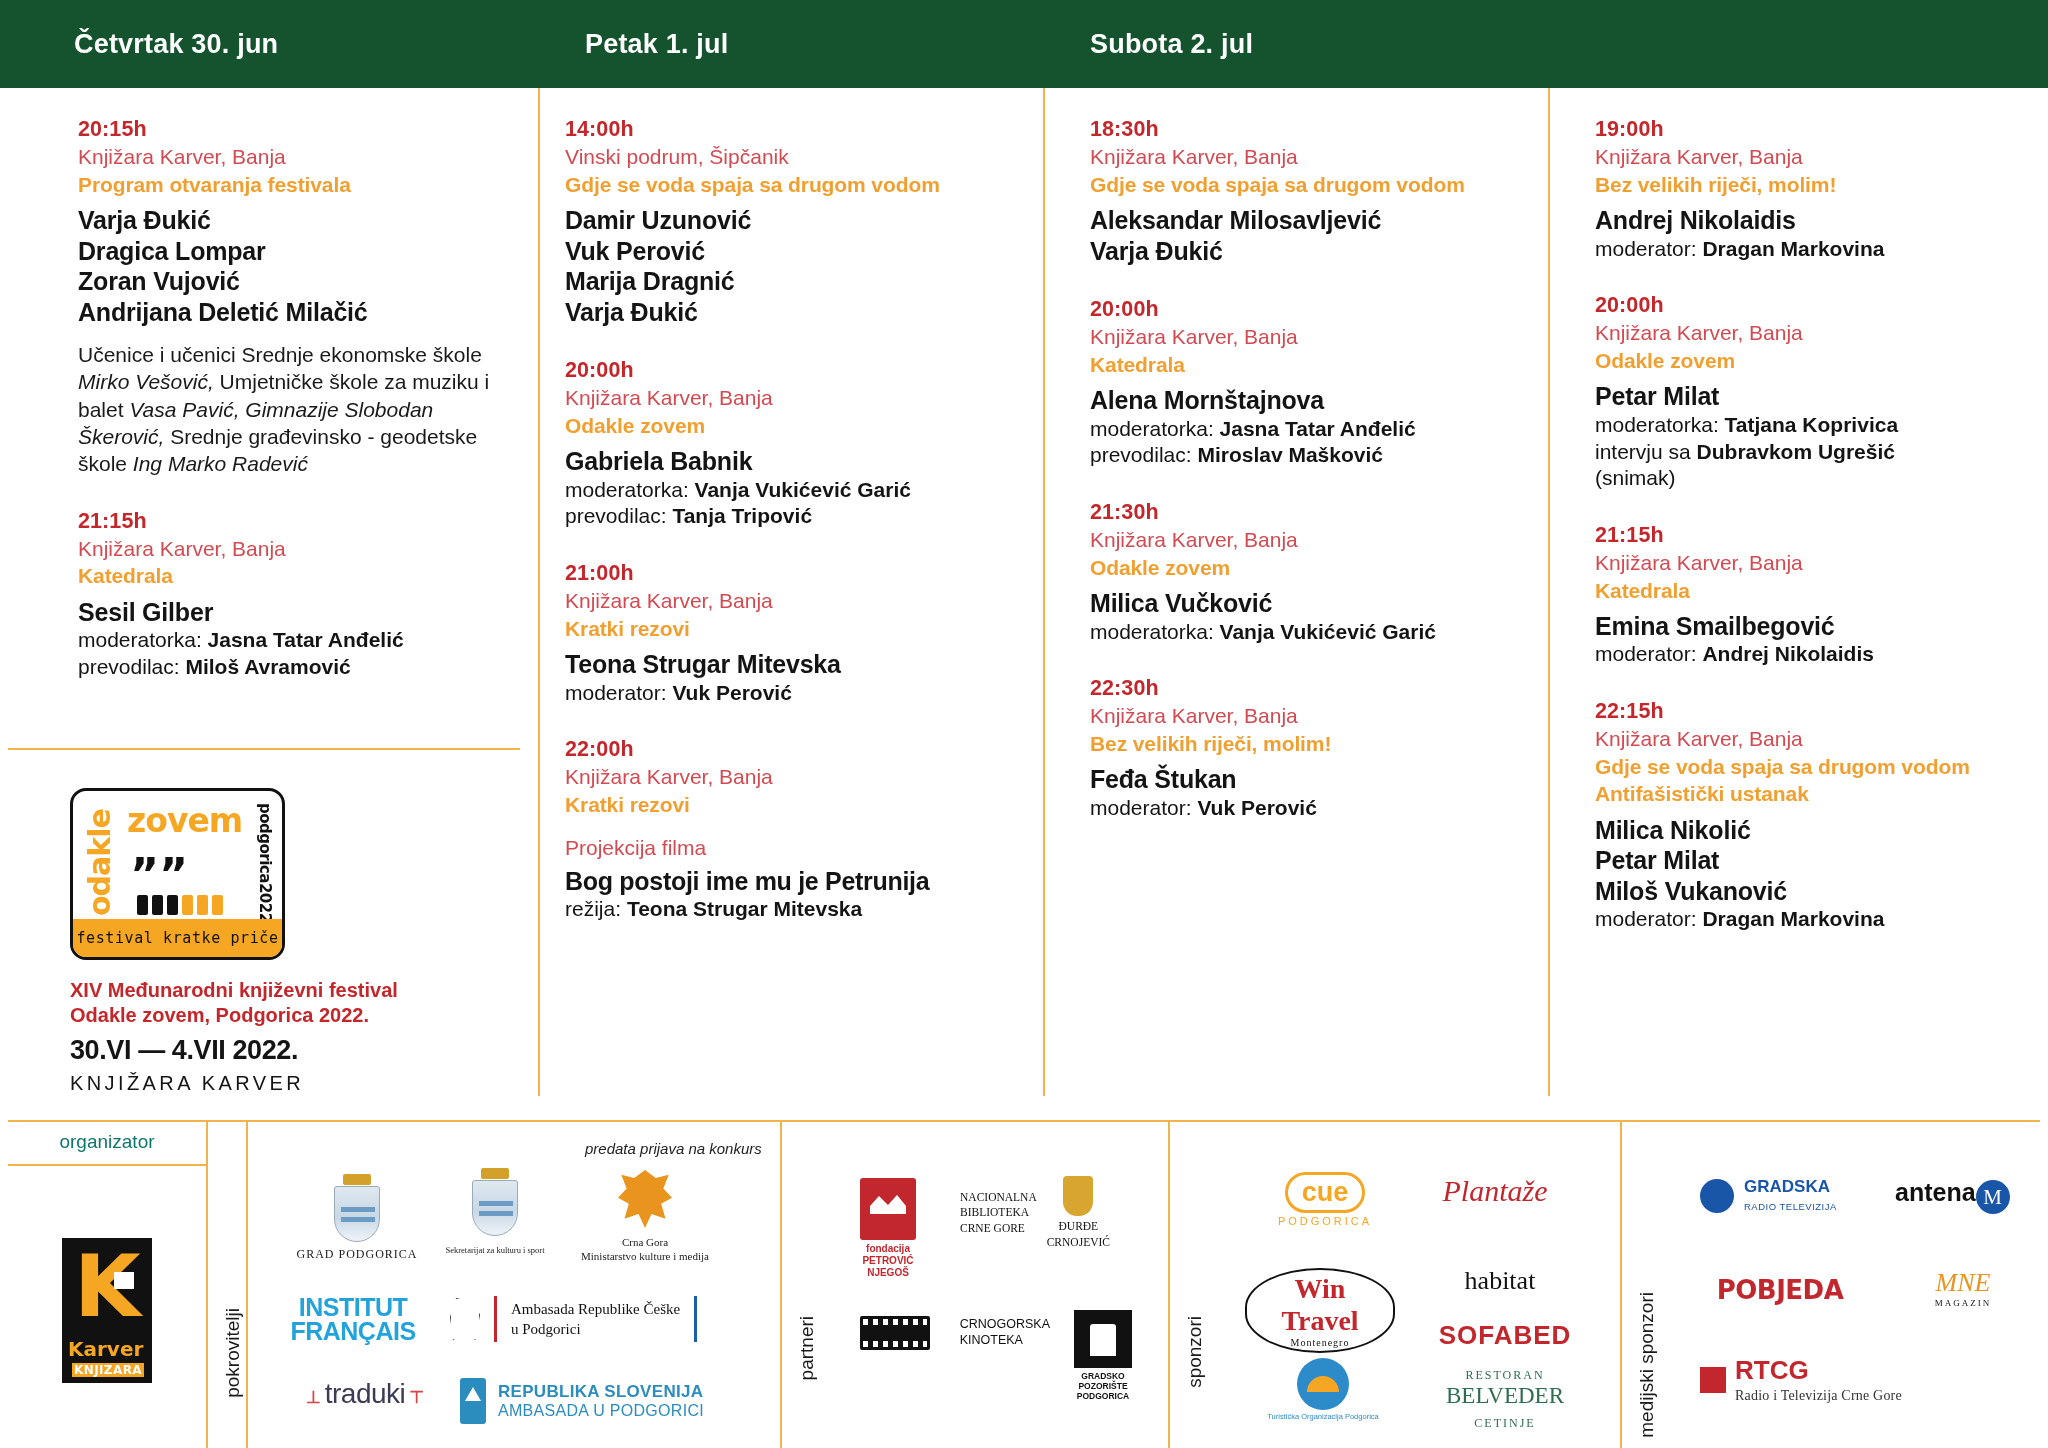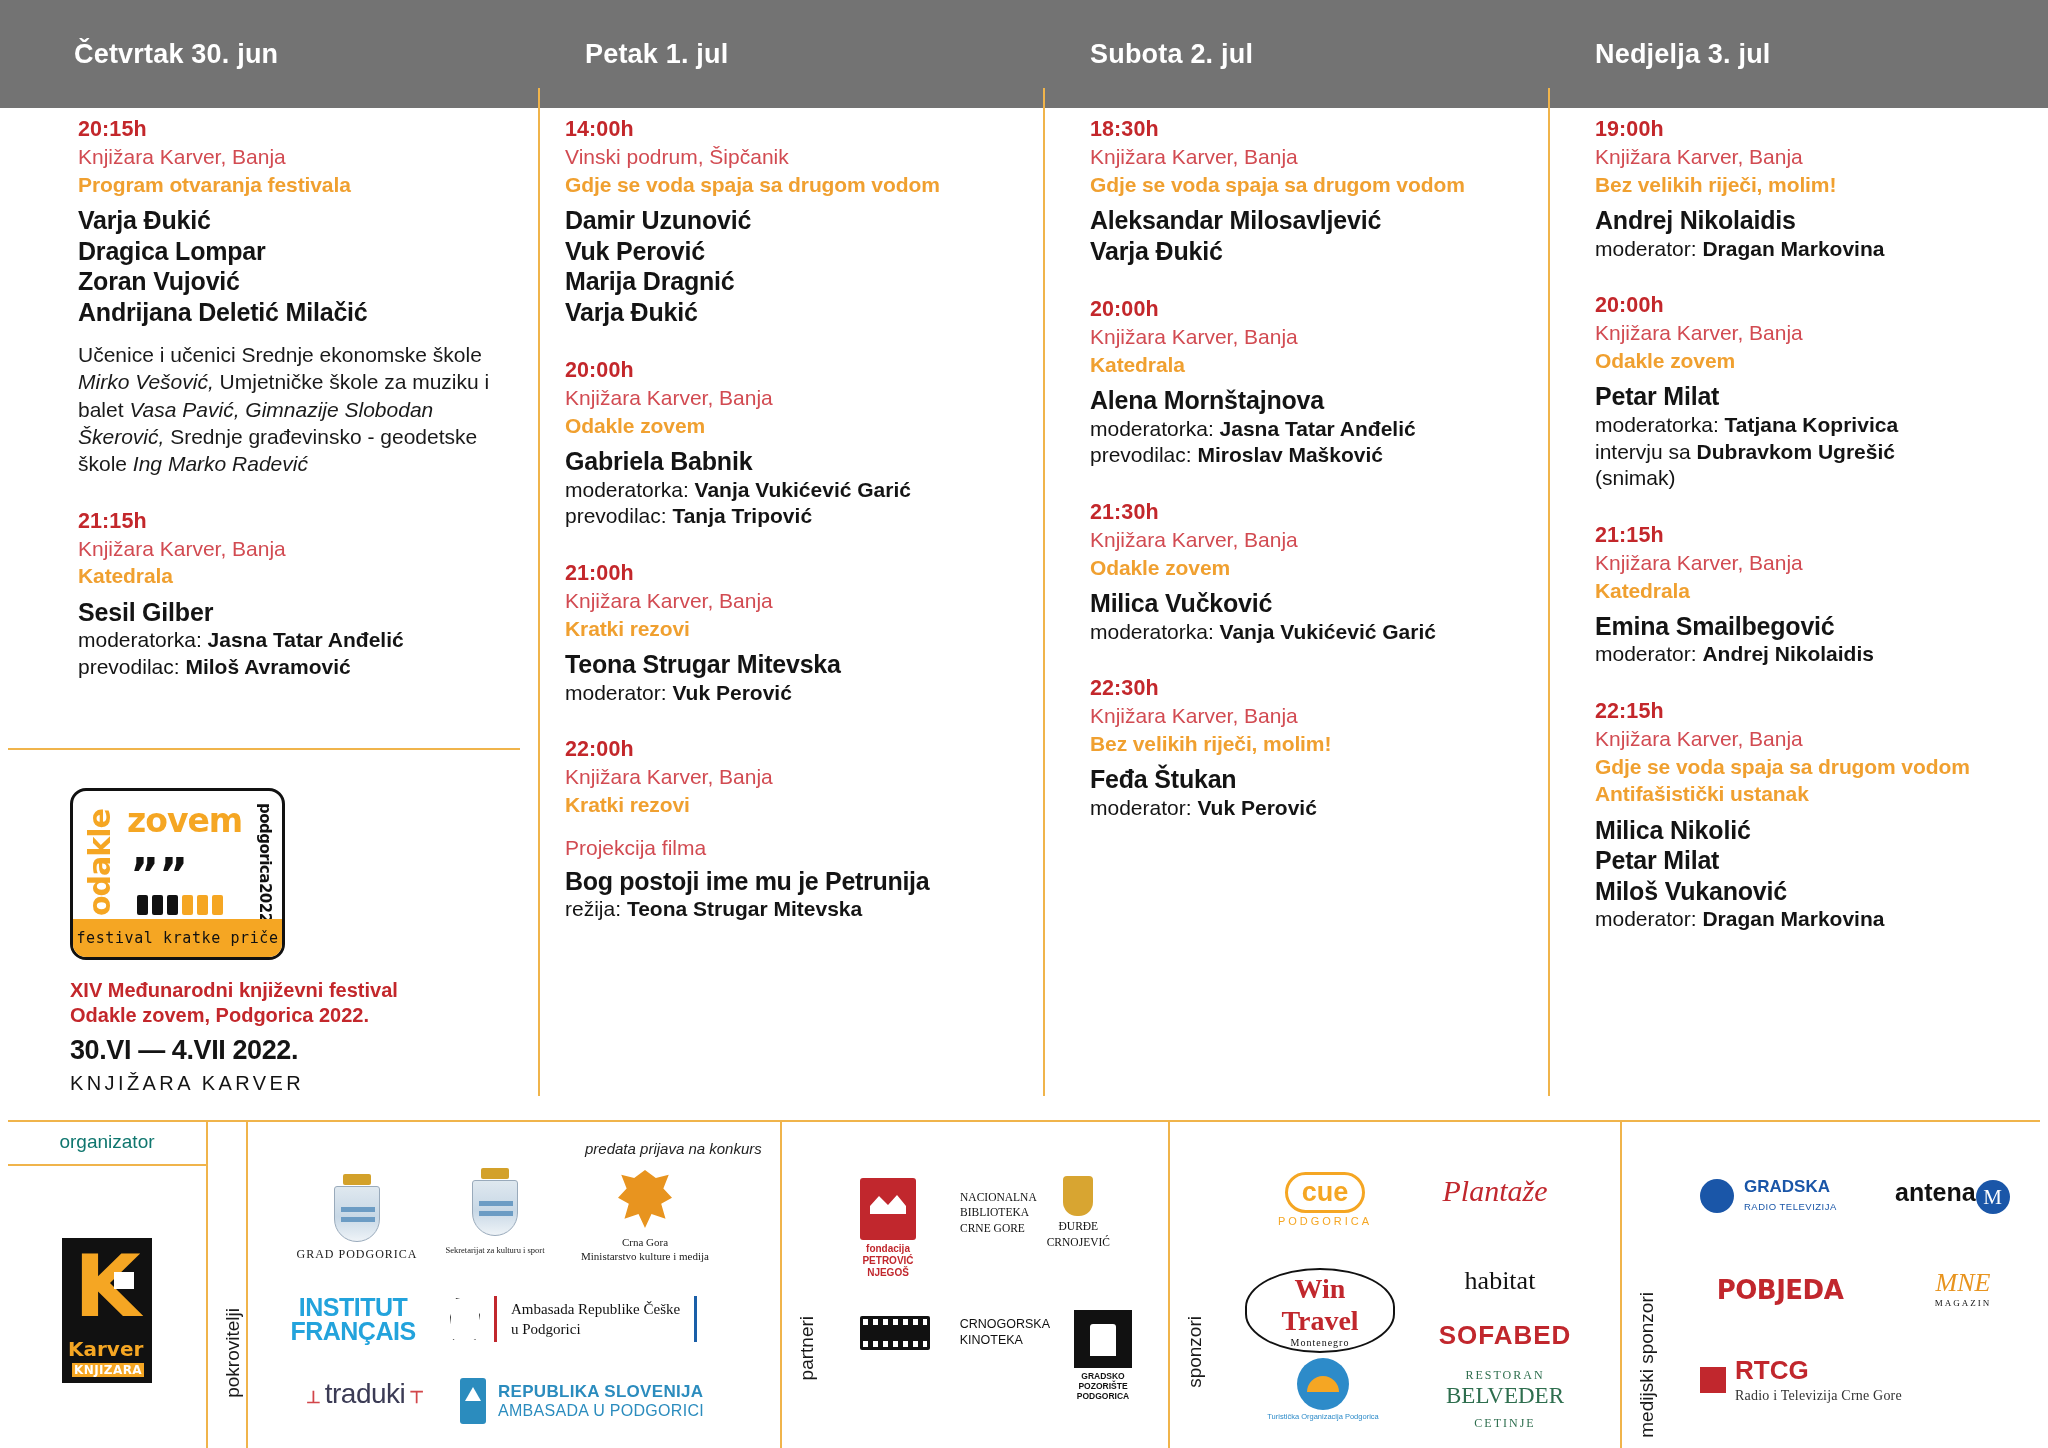--- a/index.html
+++ b/index.html
@@ -12,22 +12,22 @@
     width: 2048px; height: 1448px;
     font-family: "Liberation Sans", sans-serif;
     overflow: hidden;
     position: relative;
   }
 
   
   .header-bar {
     position: absolute;
     left: 0; top: 0;
-    width: 2048px; height: 108px;
-    background: #737373;
+    width: 2048px; height: 88px;
+    background: #14532d;
     display: flex;
   }
   .header-cell {
     color: #ffffff;
     font-size: 27px;
     font-weight: 700;
     letter-spacing: 0.2px;
     display: flex;
     align-items: center;
   }
@@ -435,21 +435,20 @@
   .rtcg-sub{font-size:14px;color:#333;letter-spacing:0.2px;}
   .rtcg-sq{display:inline-block;width:26px;height:26px;background:#C1272D;vertical-align:middle;margin-right:5px;}
 </style>
 </head>
 <body>
 
 <div class="header-bar">
   <div class="header-cell hc1">Četvrtak 30. jun</div>
   <div class="header-cell hc2">Petak 1. jul</div>
   <div class="header-cell hc3">Subota 2. jul</div>
-  <div class="header-cell hc4">Nedjelja 3. jul</div>
 </div>
 
 <div class="columns">
 
   <div class="col col1">
     <div class="vrule"></div>
 
     <div class="event">
       <div class="time">20:15h</div>
       <div class="venue">Knjižara Karver, Banja</div>

